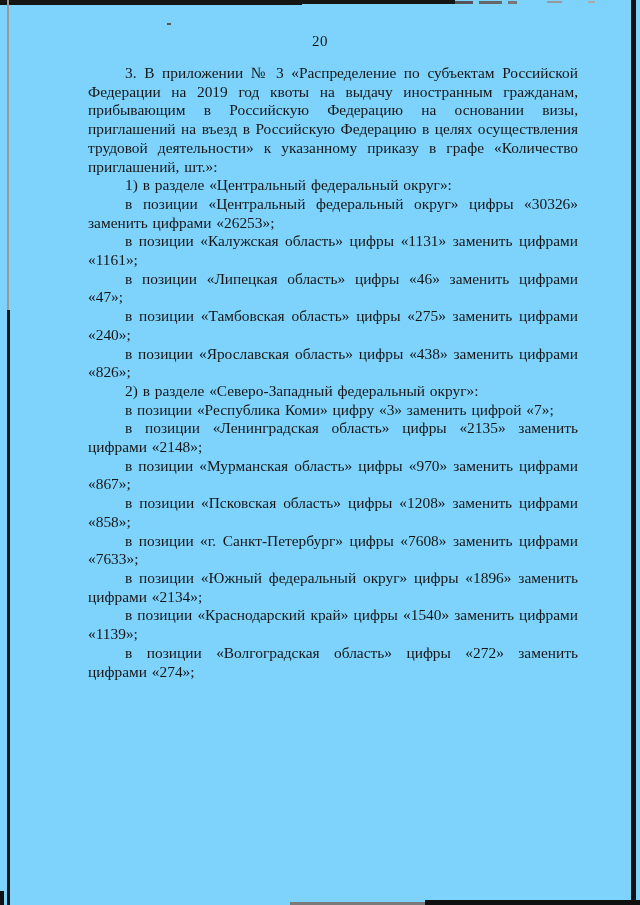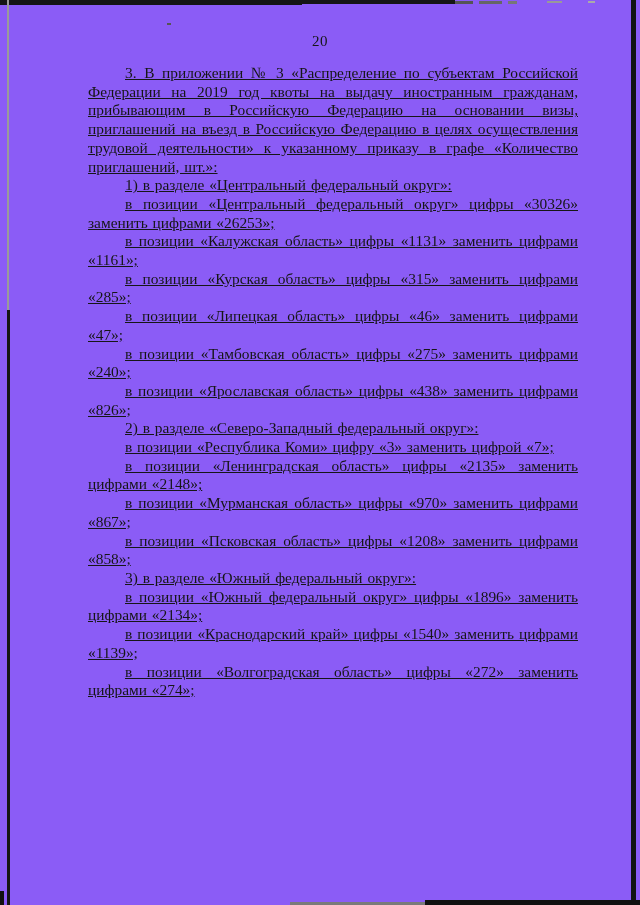--- a/index.html
+++ b/index.html
@@ -1,21 +1,21 @@
 <!DOCTYPE html>
 <html lang="ru"><head>
 <meta charset="utf-8">
 <style>
   html, body { margin: 0; padding: 0; background: #e8e8e8; }
   .page {
     position: relative;
     width: 640px;
     height: 905px;
     margin: 0 auto;
-    background: #8b5cf6;
+    background: #7dd3fc;
     overflow: hidden;
     font-family: "Liberation Serif", "DejaVu Serif", serif;
     color: #161616;
   }
   
   .artifact { position: absolute; background: #151515; }
   .a-top-1   { left: 0;   top: 0; width: 302px; height: 5px; }
   .a-top-2   { left: 302px; top: 0; width: 153px; height: 4px; }
   .a-top-3   { left: 455px; top: 1px; width: 18px; height: 3px; background:#555; }
   .a-top-4   { left: 479px; top: 1px; width: 23px; height: 3px; background:#666; }
@@ -41,21 +41,20 @@
     width: 490px;
     font-size: 15.4px;
     line-height: 18.7px;
     text-align: justify;
   }
   .doc-body p {
     margin: 0;
     padding: 0;
     text-indent: 37px;
     word-spacing: 1px;
-    text-decoration: underline;
   }
 </style>
 </head>
 <body>
 
 <div class="page">
 
   <div class="artifact a-top-1"></div>
   <div class="artifact a-top-2"></div>
   <div class="artifact a-top-3"></div>
@@ -71,28 +70,27 @@
   <div class="artifact a-corner"></div>
   <div class="artifact a-dot"></div>
 
   <div class="pageno">20</div>
 
   <div class="doc-body">
       <p>3. В приложении № 3 «Распределение по субъектам Российской Федерации на 2019 год квоты на выдачу иностранным гражданам, прибывающим в Российскую Федерацию на основании визы, приглашений на въезд в Российскую Федерацию в целях осуществления трудовой деятельности» к указанному приказу в графе «Количество приглашений, шт.»:</p>
       <p>1) в разделе «Центральный федеральный округ»:</p>
       <p>в позиции «Центральный федеральный округ» цифры «30326» заменить цифрами «26253»;</p>
       <p>в позиции «Калужская область» цифры «1131» заменить цифрами «1161»;</p>
-      <p>в позиции «Курская область» цифры «315» заменить цифрами «285»;</p>
       <p>в позиции «Липецкая область» цифры «46» заменить цифрами «47»;</p>
       <p>в позиции «Тамбовская область» цифры «275» заменить цифрами «240»;</p>
       <p>в позиции «Ярославская область» цифры «438» заменить цифрами «826»;</p>
       <p>2) в разделе «Северо-Западный федеральный округ»:</p>
       <p>в позиции «Республика Коми» цифру «3» заменить цифрой «7»;</p>
       <p>в позиции «Ленинградская область» цифры «2135» заменить цифрами «2148»;</p>
       <p>в позиции «Мурманская область» цифры «970» заменить цифрами «867»;</p>
       <p>в позиции «Псковская область» цифры «1208» заменить цифрами «858»;</p>
-      <p>3) в разделе «Южный федеральный округ»:</p>
+      <p>в позиции «г. Санкт-Петербург» цифры «7608» заменить цифрами «7633»;</p>
       <p>в позиции «Южный федеральный округ» цифры «1896» заменить цифрами «2134»;</p>
       <p>в позиции «Краснодарский край» цифры «1540» заменить цифрами «1139»;</p>
       <p>в позиции «Волгоградская область» цифры «272» заменить цифрами «274»;</p>
     </div>
 
 </div>
 
 </body></html>

